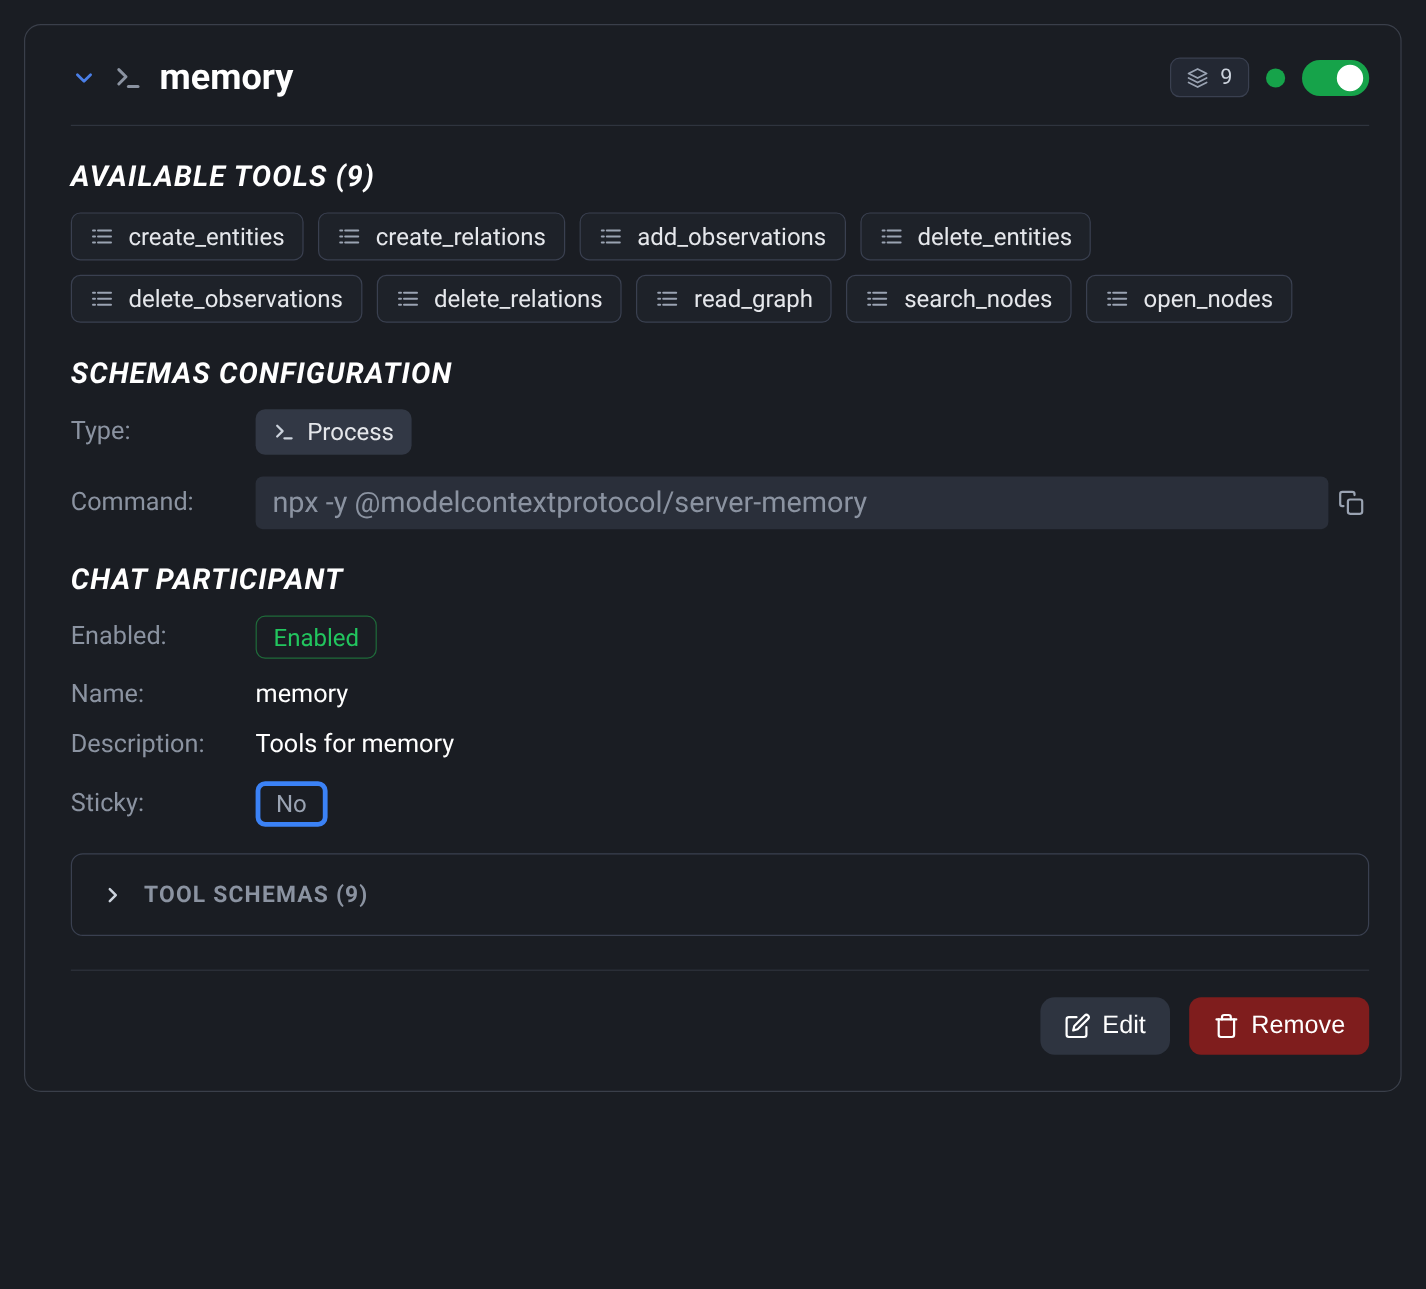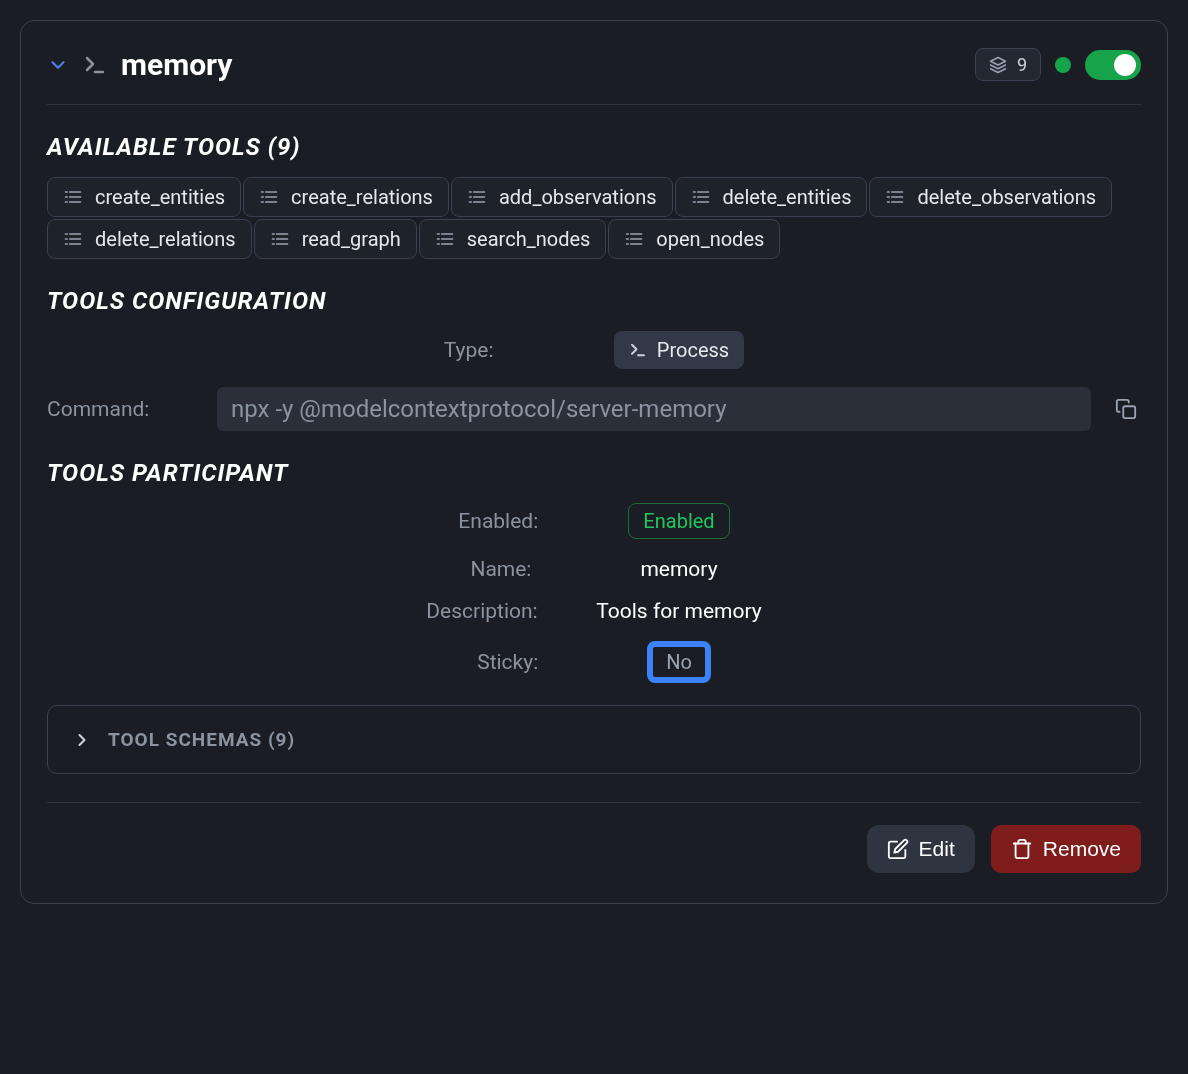--- a/index.html
+++ b/index.html
@@ -6,21 +6,21 @@
   body {
     background: #1a1d23;
     font-family: -apple-system, BlinkMacSystemFont, "Segoe UI", Roboto, sans-serif;
     color: #e5e7eb;
     padding: 20px;
     font-size: 20px;
   }
   .card {
     border: 1px solid #3a3f4a;
     border-radius: 14px;
-    padding: 26px 26px 30px 26px;
+    padding: 26px 26px 30px 38px;
     background: #1a1d23;
   }
   .header-row {
     display: flex;
     align-items: center;
     justify-content: space-between;
     padding-bottom: 22px;
     border-bottom: 1px solid #2f343e;
   }
   .header-left {
@@ -74,40 +74,39 @@
     color: #ffffff;
     font-size: 24px;
     font-weight: 700;
     letter-spacing: 1px;
     margin: 28px 0 16px 0;
     font-style: italic;
   }
   .tools-wrap {
     display: flex;
     flex-wrap: wrap;
-    gap: 2px;
+    gap: 12px;
   }
   .tool-chip {
     display: inline-flex;
     align-items: center;
     gap: 12px;
     border: 1px solid #3a4050;
     background: #1e2229;
     border-radius: 8px;
     padding: 7px 15px;
     color: #e5e7eb;
     font-size: 20px;
   }
   .tool-chip svg { color: #9aa3b2; }
   .config-row {
     display: flex;
     align-items: center;
-    gap: 20px;
+    gap: 4px;
     margin-bottom: 18px;
-    justify-content: center;
   }
   .config-label {
     color: #8b93a1;
     font-size: 21px;
     width: 150px;
     flex-shrink: 0;
   }
   .type-pill {
     display: inline-flex;
     align-items: center;
@@ -142,21 +141,21 @@
     border-radius: 8px;
     padding: 5px 14px;
     font-size: 20px;
   }
   .value-text {
     color: #fff;
     font-size: 21px;
   }
   .no-badge {
     display: inline-flex;
-    border: 6px solid #3b82f6;
+    border: 4px solid #3b82f6;
     border-radius: 8px;
     padding: 3px 13px;
     color: #9aa3b2;
     font-size: 20px;
   }
   .schemas-box {
     border: 1px solid #3a4050;
     border-radius: 10px;
     padding: 22px 24px;
     margin-top: 22px;
@@ -328,21 +327,21 @@
           <path d="M3 12h2"></path>
           <path d="M3 18h2"></path>
           <path d="M8 6h13"></path>
           <path d="M8 12h13"></path>
           <path d="M8 18h13"></path>
         </svg>
         <span>open_nodes</span>
       </span>
     </div>
 
-  <div class="section-label">TOOLS CONFIGURATION</div>
+  <div class="section-label">SCHEMAS CONFIGURATION</div>
 
   <div class="config-row">
     <span class="config-label">Type:</span>
     <span class="type-pill">
       <svg width="18" height="18" viewBox="0 0 24 24" fill="none" stroke="currentColor" stroke-width="2.5" stroke-linecap="round" stroke-linejoin="round">
           <polyline points="4 17 10 11 4 5"></polyline>
           <line x1="12" y1="19" x2="20" y2="19"></line>
         </svg>
       <span>Process</span>
     </span>
@@ -352,21 +351,21 @@
     <span class="config-label">Command:</span>
     <div class="command-box">npx -y @modelcontextprotocol/server-memory</div>
     <span class="copy-btn">
       <svg width="22" height="22" viewBox="0 0 24 24" fill="none" stroke="currentColor" stroke-width="2" stroke-linecap="round" stroke-linejoin="round">
           <rect x="9" y="9" width="13" height="13" rx="2"></rect>
           <path d="M5 15H4a2 2 0 0 1-2-2V4a2 2 0 0 1 2-2h9a2 2 0 0 1 2 2v1"></path>
         </svg>
     </span>
   </div>
 
-  <div class="section-label">TOOLS PARTICIPANT</div>
+  <div class="section-label">CHAT PARTICIPANT</div>
 
   <div class="config-row">
     <span class="config-label">Enabled:</span>
     <span class="enabled-badge">Enabled</span>
   </div>
 
   <div class="config-row">
     <span class="config-label">Name:</span>
     <span class="value-text">memory</span>
   </div>

